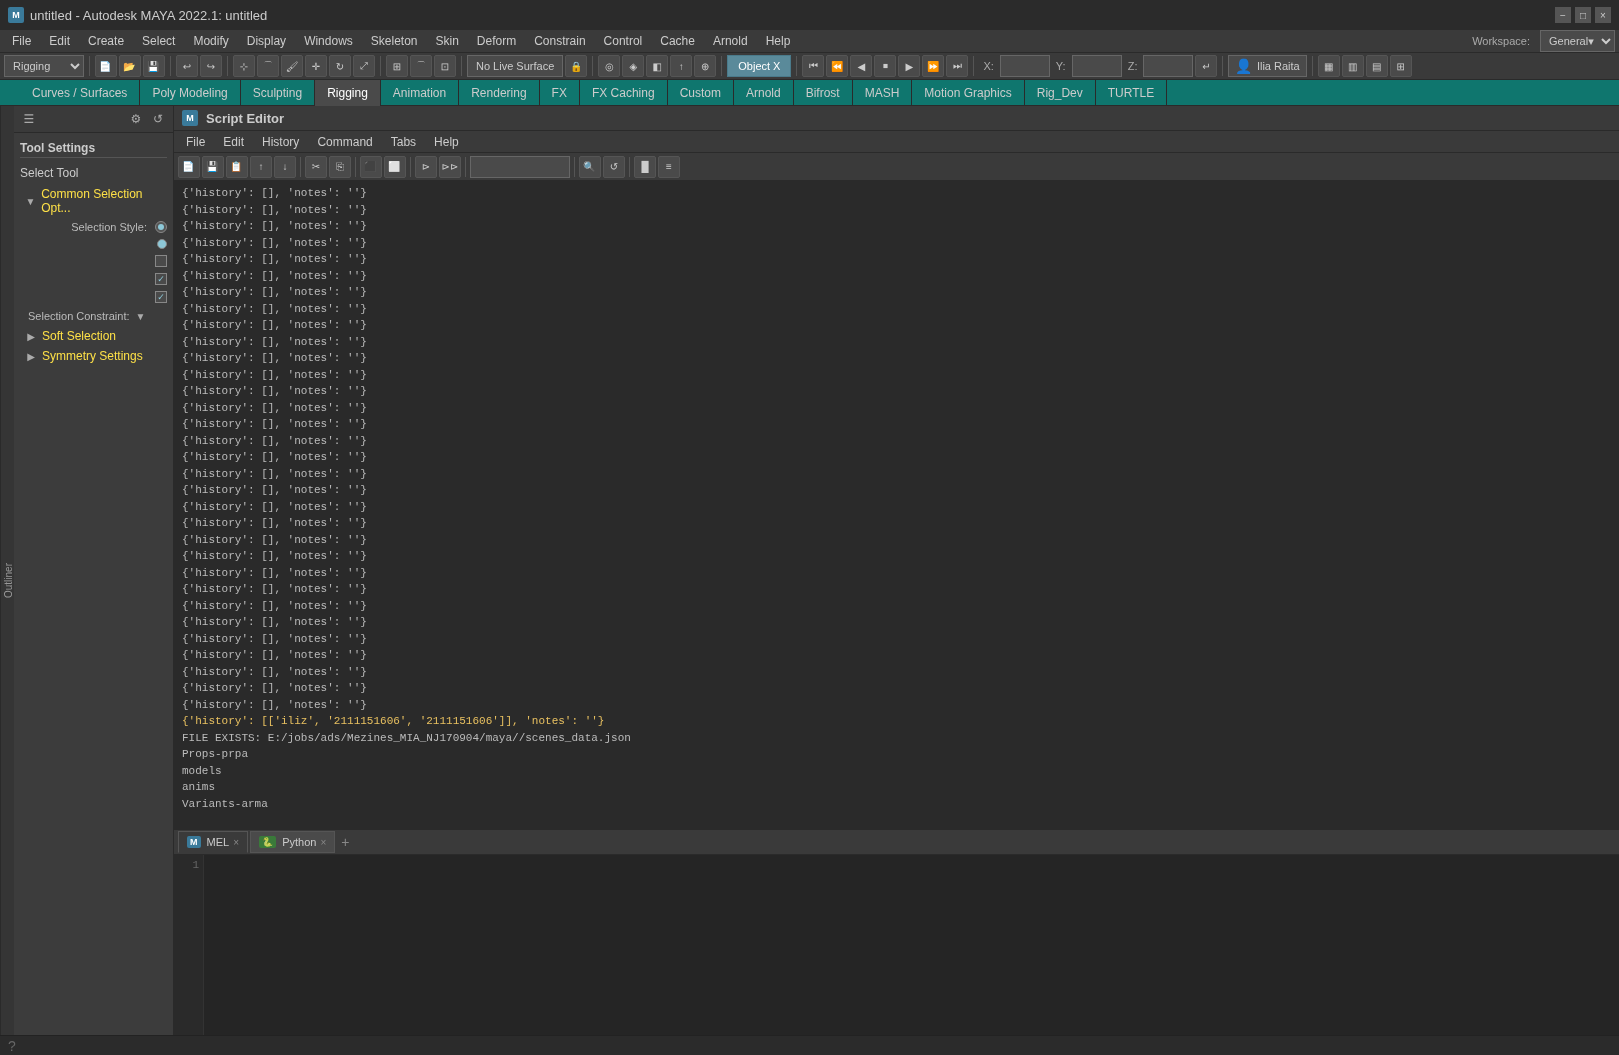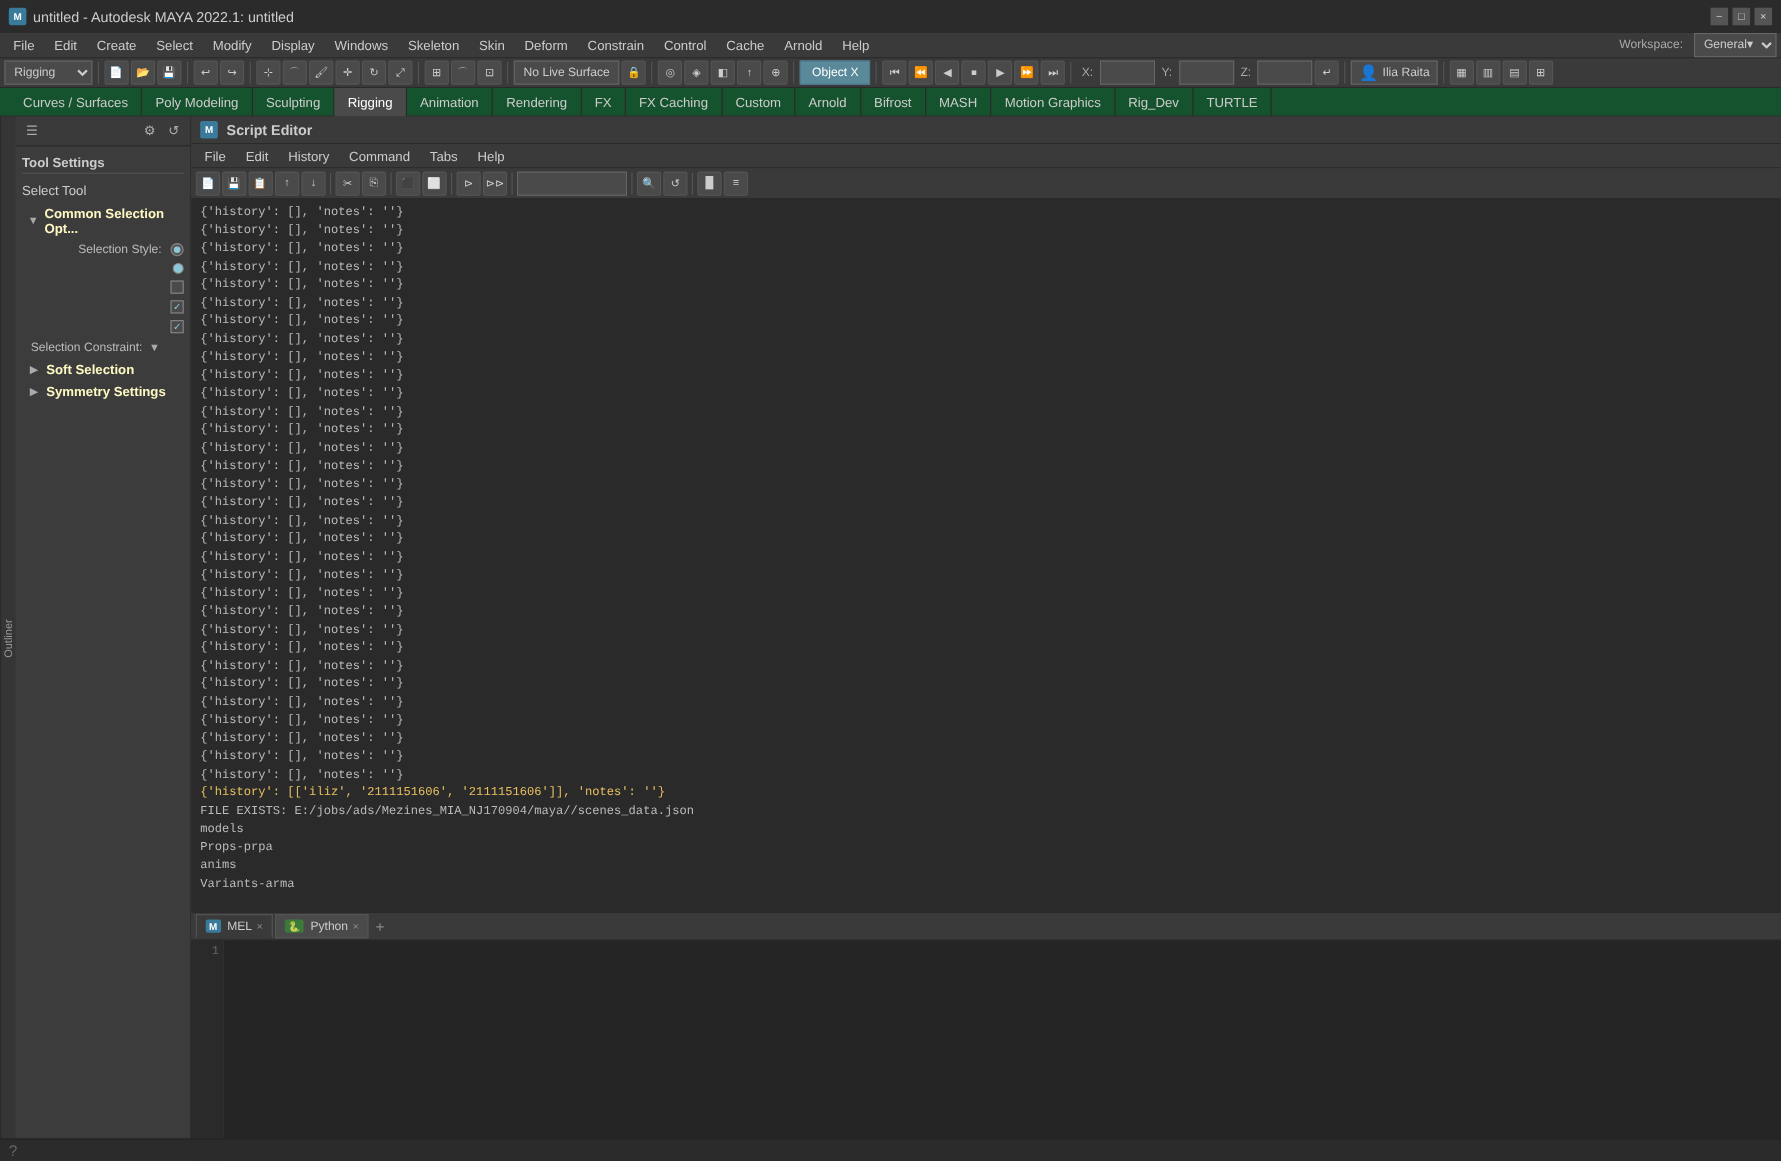--- a/index.html
+++ b/index.html
@@ -145,25 +145,25 @@
       padding: 1px 6px;
       height: 22px;
       cursor: pointer;
       display: flex;
       align-items: center;
       gap: 4px;
     }
 
     
     #module-tabs {
-      background: #14532d;
+      background: #0f766e;
       height: 26px;
       display: flex;
       align-items: center;
-      padding: 0 9px;
+      padding: 0 20px;
       gap: 0;
       border-bottom: 1px solid #2a2a2a;
     }
     .module-tab {
       padding: 4px 12px;
       color: #ccc;
       cursor: pointer;
       font-size: 12px;
       border-right: 1px solid #2a2a2a;
       height: 26px;
@@ -301,23 +301,22 @@
       font-size: 11px;
     }
     .collapsible-section {
       display: flex;
       align-items: center;
       padding: 3px 0 3px 4px;
       cursor: pointer;
       gap: 4px;
     }
     .collapsible-label {
-      color: #fef9c3;
+      color: #fde047;
       font-size: 12px;
-      font-weight: bold;
     }
 
     
     #script-editor-container {
       flex: 1;
       display: flex;
       flex-direction: column;
       background: #3a3a3a;
     }
     #script-editor-title {
@@ -794,22 +793,22 @@
       <div class="output-line">{'history': [], 'notes': ''}</div>
       <div class="output-line">{'history': [], 'notes': ''}</div>
       <div class="output-line">{'history': [], 'notes': ''}</div>
       <div class="output-line">{'history': [], 'notes': ''}</div>
       <div class="output-line">{'history': [], 'notes': ''}</div>
       <div class="output-line">{'history': [], 'notes': ''}</div>
       <div class="output-line">{'history': [], 'notes': ''}</div>
       <div class="output-line">{'history': [], 'notes': ''}</div>
       <div class="output-line output-highlight">{'history': [['iliz', '2111151606', '2111151606']], 'notes': ''}</div>
       <div class="output-line">FILE EXISTS: E:/jobs/ads/Mezines_MIA_NJ170904/maya//scenes_data.json</div>
+      <div class="output-line">Props-prpa</div>
       <div class="output-line">models</div>
-      <div class="output-line">Props-prpa</div>
       <div class="output-line">anims</div>
       <div class="output-line">Variants-arma</div>
     </div>
 
     <div id="script-tabs">
       <div class="script-tab active">
         <span class="mel-icon">M</span>
         <span>MEL</span>
         <span class="script-tab-close">×</span>
       </div>

